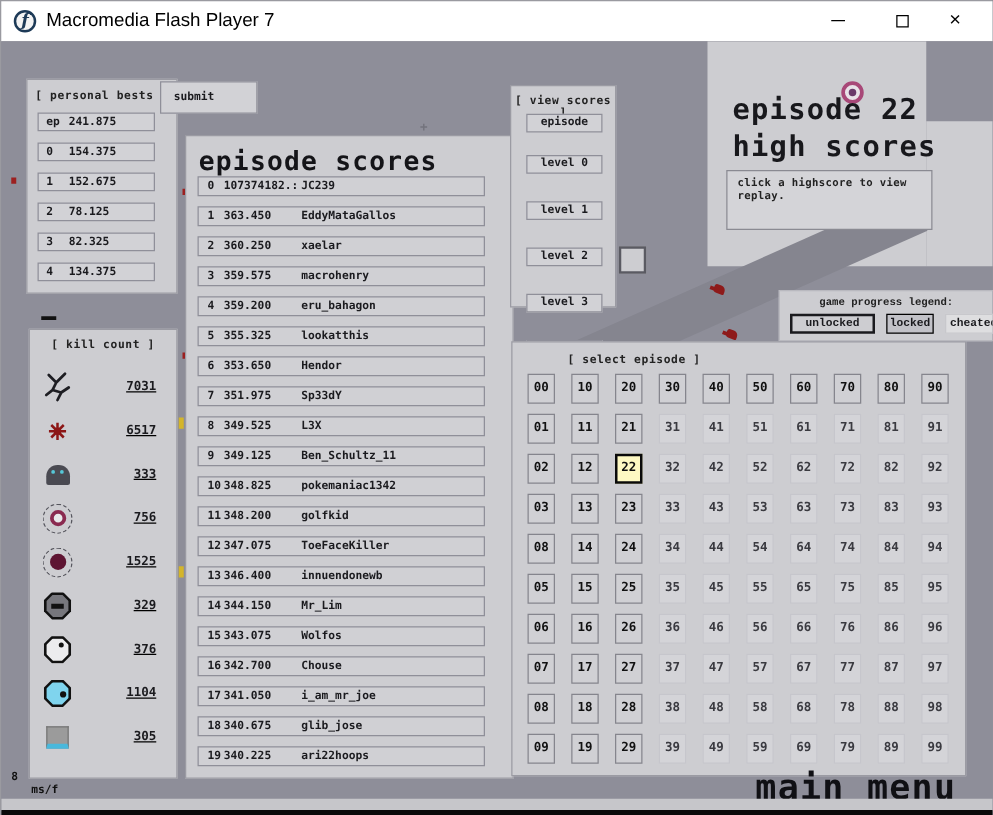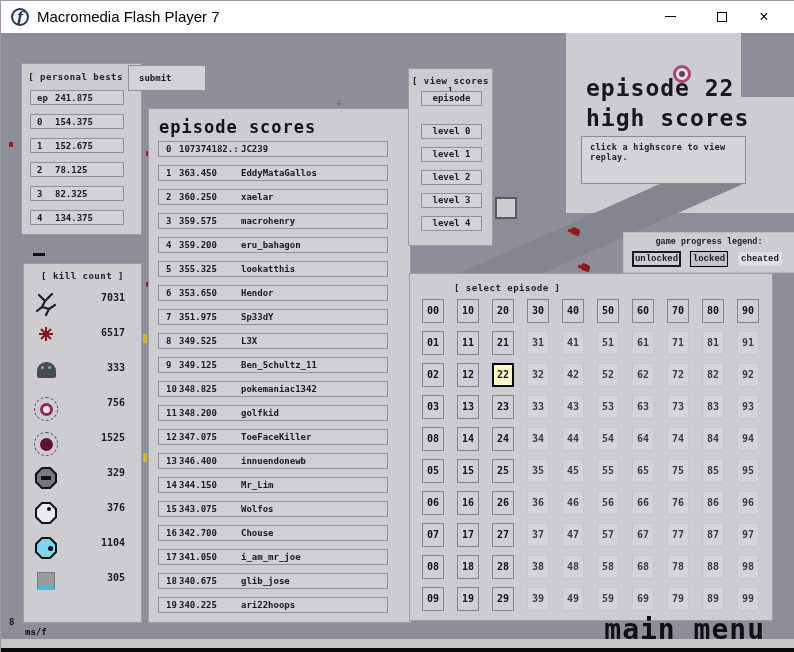--- a/index.html
+++ b/index.html
@@ -40,40 +40,40 @@
   #pb-rows { position:absolute; left:8px; top:26px; width:105px; }
   .pb-row { width:94px; height:15px; margin-bottom:9px; background:#d2d2d6; border:1px solid #8f8f99;
     display:flex; align-items:center; font-size:9px; font-weight:bold; color:#1a1a1e; }
   .pb-label { width:24px; padding-left:6px; }
   #submit-btn { position:absolute; left:127px; top:32px; width:78px; height:26px; line-height:24px; text-align:left; padding-left:10px; }
 
   
   #kc-panel { left:22px; top:230px; width:119px; height:360px; }
   #kc-header { position:absolute; left:0; top:7px; width:100%; text-align:center; }
   #kc-rows { position:absolute; left:0; top:28px; width:100%; }
-  .kc-row { height:35px; display:flex; align-items:flex-start; }
+  .kc-row { height:35px; display:flex; align-items:center;text-decoration:underline; }
   .kc-icon { width:44px; display:flex; justify-content:center; align-items:center; }
   .kc-value { margin-left:auto; padding-right:16px; font-size:10px; font-weight:bold; color:#1a1a1e; }
 
   
   #es-panel { left:147px; top:75px; width:263px; height:515px; }
-  #es-title { position:absolute; left:10px; top:8px; font-size:17px; font-weight:bold;
+  #es-title { position:absolute; left:10px; top:8px; font-size:21px; font-weight:bold;
     letter-spacing:1px; color:#141418; }
   #es-rows { position:absolute; left:9px; top:32px; width:232px; }
   .es-row { width:230px; height:16px; margin-bottom:8px; background:#d0d0d4; border:1px solid #8f8f99;
     display:flex; align-items:center; font-size:9px; font-weight:bold; color:#1a1a1e; cursor:pointer; }
   .es-rank { width:20px; padding-left:7px; }
   .es-score { width:62px; }
   .es-name { flex:1; }
 
   
   #vs-panel { left:407px; top:35px; width:85px; height:178px; }
   #vs-header { position:absolute; left:0; top:7px; width:100%; text-align:center; }
   #vs-buttons { position:absolute; left:12px; top:22px; }
-  .vs-btn { width:61px; height:15px; line-height:13px; margin-bottom:8px; }
+  .vs-btn { width:61px; height:15px; line-height:13px; margin-bottom:22px; }
   .vs-btn:first-child { margin-bottom:18px; }
 
   
   #small-square { position:absolute; left:494px; top:164px; width:22px; height:22px;
     background:#cdcdd1; border:2px solid #5a5a62; }
 
   
   #page-title { position:absolute; left:585px; top:40px; width:180px; color:#18181c;
     font-size:23px; font-weight:bold; letter-spacing:1px; line-height:30px; }
   #ring-icon { position:absolute; left:672px; top:32px; width:18px; height:18px; border-radius:50%;
@@ -83,21 +83,21 @@
     background:#d4d4d8; border:1px solid #8a8a92; }
   .status-line { font-size:8.5px; font-weight:bold; color:#222; padding:5px 0 0 8px; letter-spacing:0.3px; }
 
   
   #legend-box { position:absolute; left:622px; top:199px; width:172px; height:41px;
     background:#cdcdd1; border:1px solid #b9b9bf;font-family:Liberation Mono, monospace; }
   #legend-title { position:absolute; left:0; top:4px; width:100%; text-align:center; font-size:8.5px;
     font-weight:bold; color:#222; }
   #legend-items { position:absolute; left:8px; top:18px; display:flex; gap:9px; }
   .legend-chip { height:16px; line-height:14px; text-align:center; font-size:9px; font-weight:bold; color:#1a1a1e; }
-  .legend-chip.unlocked { width:49px; border:2px solid #1a1a1e; background:#cdcdd1; line-height:12px; }
+  .legend-chip.unlocked { width:68px; border:2px solid #1a1a1e; background:#cdcdd1; line-height:12px; }
   .legend-chip.locked { width:38px; background:#c2c2c8; border:1px solid #000000; }
   .legend-chip.cheated { width:46px; background:#dedee0; border:1px solid #c8c8cc; }
 
   
   #sel-panel { left:408px; top:240px; width:364px; height:348px; }
   #sel-header { position:absolute; left:44px; top:9px;text-align:right; }
   #ep-grid { position:absolute; left:12px; top:25px; display:grid;
     grid-template-columns:repeat(10, 22px); column-gap:13px; row-gap:8px; }
   .ep-cell { width:22px; height:24px; font-size:10px; font-weight:bold; text-align:center;
     line-height:22px; cursor:pointer; }

